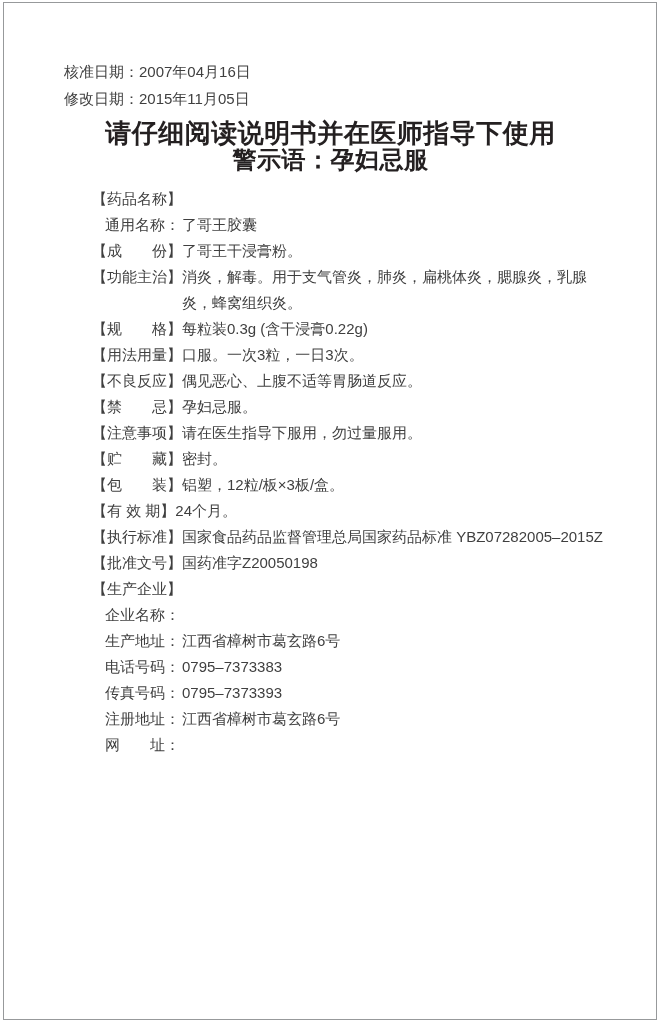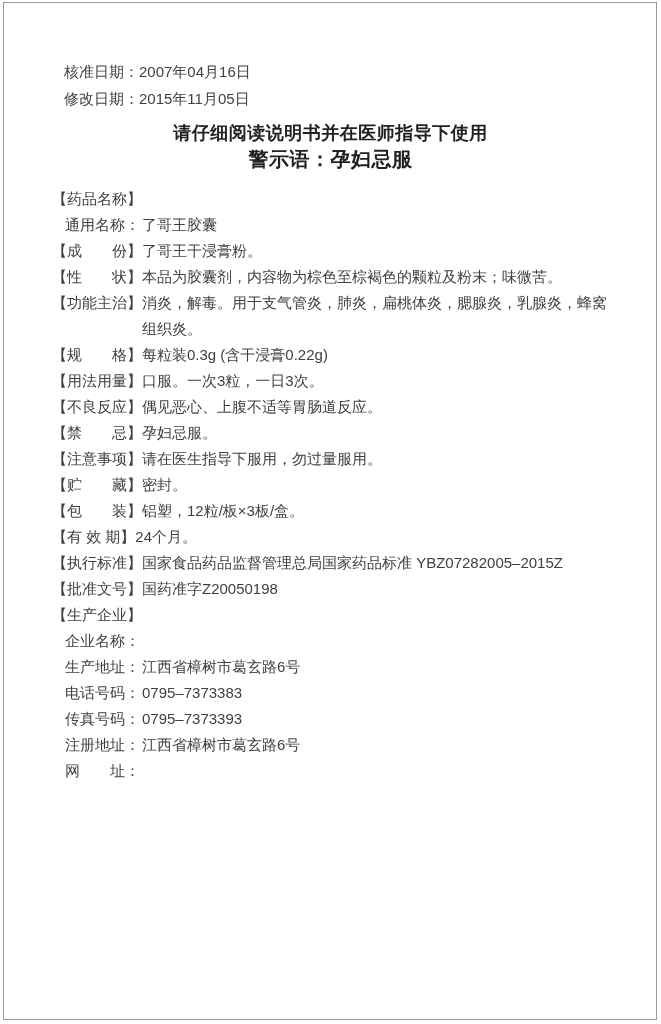--- a/index.html
+++ b/index.html
@@ -38,37 +38,37 @@
     font-size: 63px;
     font-weight: bold;
     letter-spacing: 2px;
     color: var(--title-color);
     line-height: 1.25;
     white-space: nowrap;
   }
   .page-subtitle {
     margin-top: 8px;
     text-align: center;
-    font-size: 18px;
+    font-size: 26px;
     font-weight: bold;
     color: var(--title-color);
     letter-spacing: 0.5px;
     line-height: 26px;
   }
   .page-warning {
     text-align: center;
-    font-size: 20px;
+    font-size: 24px;
     font-weight: bold;
     color: var(--title-color);
     letter-spacing: 0.5px;
     line-height: 27px;
   }
   .insert-body {
     margin-top: 13px;
-    padding: 0 50px 0 52px;
+    padding: 0 50px 0 92px;
     font-size: 15px;
   }
   .row {
     display: flex;
     align-items: flex-start;
     line-height: 26px;
   }
   .row-label { flex: none; white-space: pre; }
   .row-content { flex: 1 1 auto; }
   .row-sub { padding-left: 13px; }
@@ -93,24 +93,20 @@
     <span class="row-label">【药品名称】</span>
     <span class="row-content"></span>
   </div>
       <div class="row row-sub">
     <span class="row-label">通用名称：</span>
     <span class="row-content">了哥王胶囊</span>
   </div>
       <div class="row row-section">
     <span class="row-label">【成　　份】</span>
     <span class="row-content">了哥王干浸膏粉。</span>
-  </div>
-      <div class="row row-section">
-    <span class="row-label">【性　　状】</span>
-    <span class="row-content">本品为胶囊剂，内容物为棕色至棕褐色的颗粒及粉末；味微苦。</span>
   </div>
       <div class="row row-section">
     <span class="row-label">【功能主治】</span>
     <span class="row-content">消炎，解毒。用于支气管炎，肺炎，扁桃体炎，腮腺炎，乳腺炎，蜂窝组织炎。</span>
   </div>
       <div class="row row-section">
     <span class="row-label">【规　　格】</span>
     <span class="row-content">每粒装0.3g (含干浸膏0.22g)</span>
   </div>
       <div class="row row-section">

